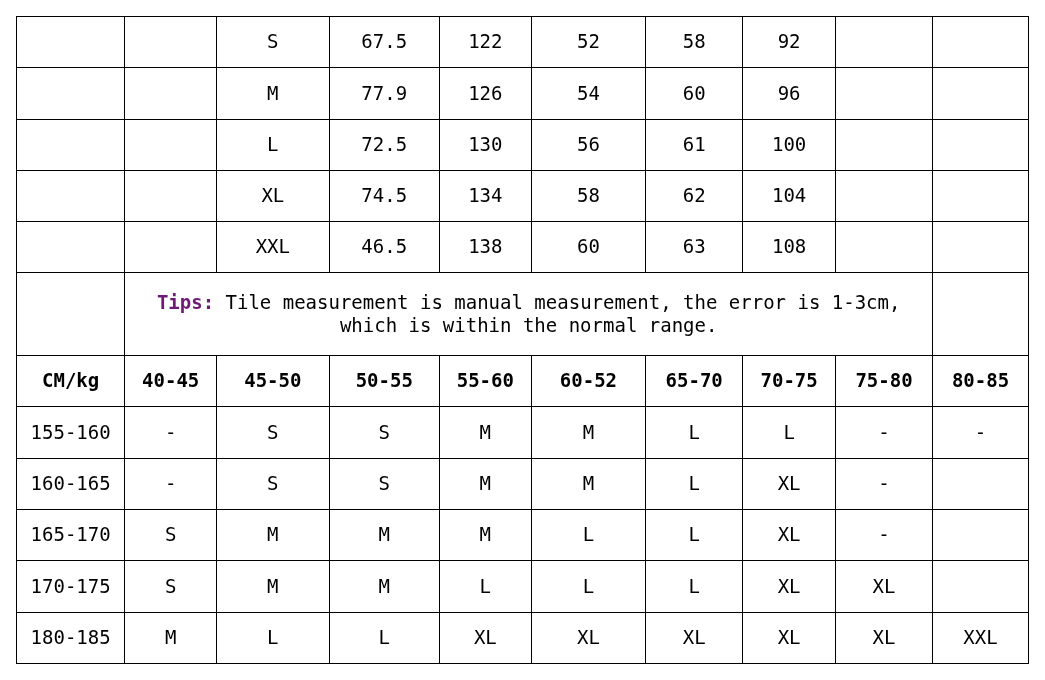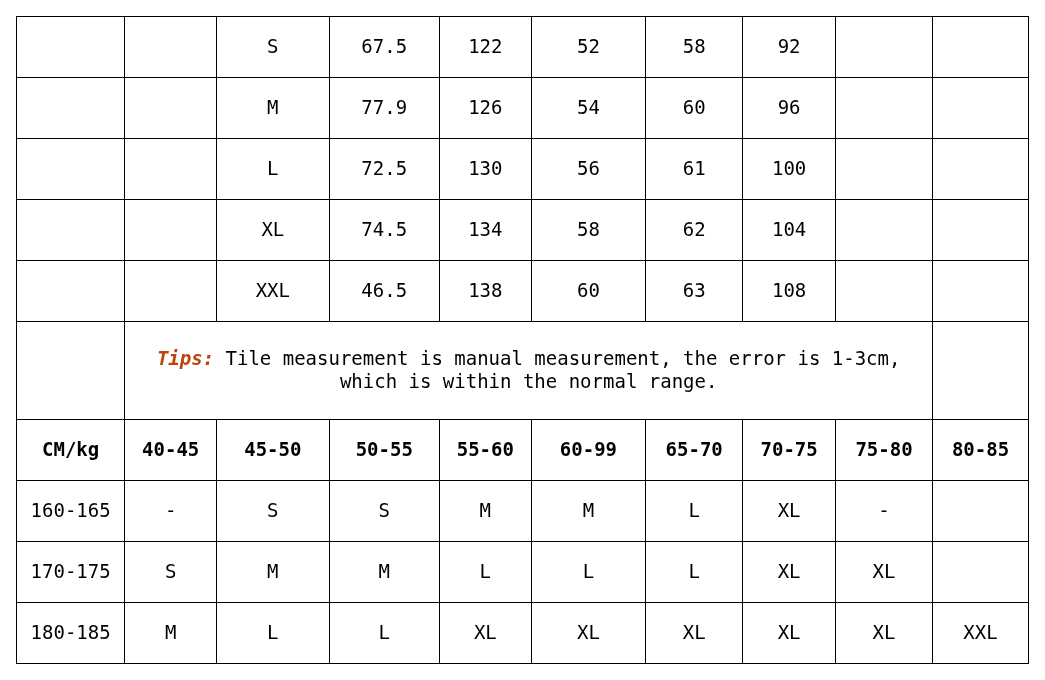--- a/index.html
+++ b/index.html
@@ -45,23 +45,22 @@
     font-size: 19px;
     font-weight: normal;
   }
   td.tips-cell {
     text-align: center;
     font-size: 19px;
     padding: 6px 10px 8px 10px;
     line-height: 1.35;
   }
   .tips-label {
-    color: #c2410c;
+    color: #701a75;
     font-weight: bold;
-    font-style: italic;
   }
   td.left-head {
     text-align: center;
     font-weight: bold;
     font-size: 19px;
   }
   td.col-head {
     text-align: center;
     font-weight: bold;
     font-size: 19px;
@@ -178,41 +177,65 @@
         <td class="tips-cell" colspan="8"><span class="tips-label">Tips:</span><span> Tile measurement is manual measurement, the error is 1-3cm, which is within the normal range.</span></td>
         <td class="blank"></td>
       </tr>
 
       <tr class="r-colhead">
         <td class="left-head">CM/kg</td>
         <td class="col-head">40-45</td>
         <td class="col-head">45-50</td>
         <td class="col-head">50-55</td>
         <td class="col-head">55-60</td>
-        <td class="col-head">60-99</td>
+        <td class="col-head">60-52</td>
         <td class="col-head">65-70</td>
         <td class="col-head">70-75</td>
         <td class="col-head">75-80</td>
         <td class="col-head">80-85</td>
       </tr>
 
+      <tr class="r-body">
+        <td class="row-head">155-160</td>
+        <td>-</td>
+        <td>S</td>
+        <td>S</td>
+        <td>M</td>
+        <td>M</td>
+        <td>L</td>
+        <td>L</td>
+        <td>-</td>
+        <td>-</td>
+      </tr>
 
       <tr class="r-body">
         <td class="row-head">160-165</td>
         <td>-</td>
         <td>S</td>
         <td>S</td>
         <td>M</td>
         <td>M</td>
         <td>L</td>
         <td>XL</td>
         <td>-</td>
         <td></td>
       </tr>
 
+      <tr class="r-body">
+        <td class="row-head">165-170</td>
+        <td>S</td>
+        <td>M</td>
+        <td>M</td>
+        <td>M</td>
+        <td>L</td>
+        <td>L</td>
+        <td>XL</td>
+        <td>-</td>
+        <td></td>
+      </tr>
 
       <tr class="r-body">
         <td class="row-head">170-175</td>
         <td>S</td>
         <td>M</td>
         <td>M</td>
         <td>L</td>
         <td>L</td>
         <td>L</td>
         <td>XL</td>

